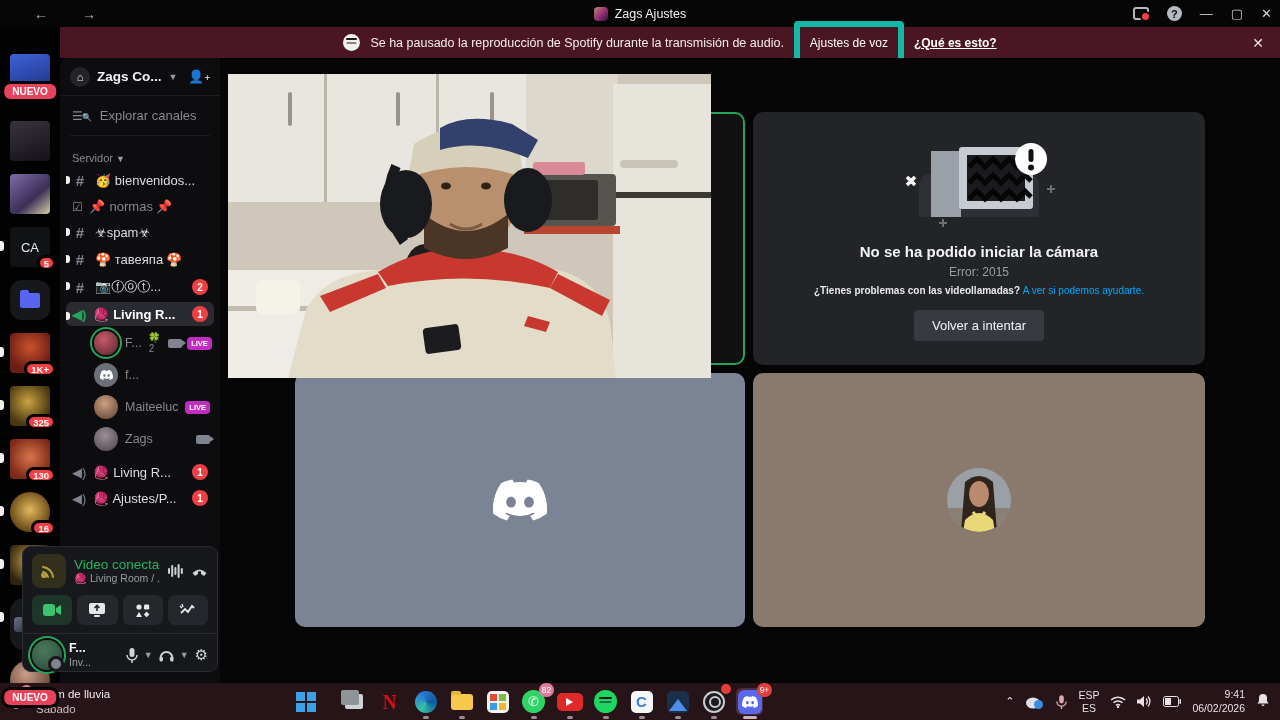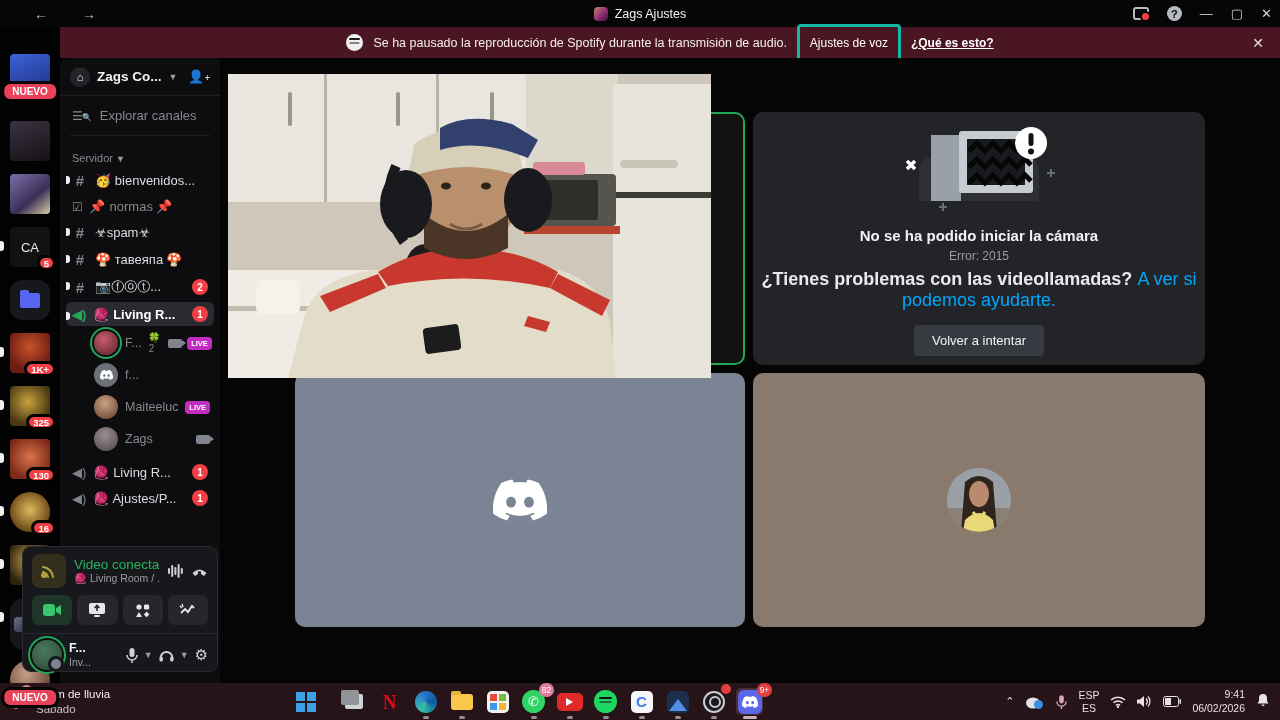--- a/index.html
+++ b/index.html
@@ -15,21 +15,21 @@
   .tb-right { position:absolute; right:8px; top:0; height:27px; display:flex; align-items:center; gap:18px; color:#b5bac1; }
   .winbtn { font-size:13px; color:#cfd2d6; }
   .device-ico { position:relative; width:16px; height:13px; border:2px solid #b5bac1; border-radius:3px; }
   .device-ico::after { content:""; position:absolute; right:-4px; bottom:-4px; width:7px; height:7px; border-radius:50%; background:#f23f43; border:2px solid #060607; }
   .help-ico { width:15px; height:15px; border-radius:50%; background:#b5bac1; color:#060607; font-size:11px; font-weight:bold; display:flex; align-items:center; justify-content:center; }
 
   
   .banner { left:60px; top:27px; width:1220px; height:31px; background:#4a1623; display:flex; align-items:center; justify-content:center; gap:10px; font-size:12.5px; color:#f5edee; }
   .spotify-ico { width:17px; height:17px; border-radius:50%; background:#f0f0f0; position:relative; flex:0 0 auto; }
   .spotify-ico::before { content:""; position:absolute; left:3px; top:4px; width:11px; height:2px; background:#1a1a1a; border-radius:2px; box-shadow:0 4px 0 -0.5px #1a1a1a, 0 8px 0 -1px #1a1a1a; }
-  .banner-btn { border:3px solid #14b8a6; border-radius:4px; padding:9px 10px; font-size:12px; color:#fff; background:transparent; }
+  .banner-btn { border:6px solid #14b8a6; border-radius:4px; padding:9px 10px; font-size:12px; color:#fff; background:transparent; }
   .banner-link { color:#fff; text-decoration:underline; font-size:12px; font-weight:bold; }
   .banner-close { position:absolute; right:16px; color:#e8dfe1; font-size:14px; }
 
   
   .rail { left:0; top:27px; width:60px; height:656px; background:#020203; }
   .rail-item { position:relative; width:40px; height:40px; margin:13px auto 8px auto; border-radius:12px; }
   .rail-item .img { width:40px; height:40px; border-radius:4px; }
   .badge { position:absolute; right:-6px; bottom:-4px; min-width:18px; height:16px; padding:0 4px; border-radius:9px; background:#f23f43; border:3px solid #020203; color:#fff; font-size:9.5px; font-weight:bold; display:flex; align-items:center; justify-content:center; z-index:3; }
   .pill { position:absolute; left:50%; transform:translateX(-50%); bottom:-8px; background:#e8415a; color:#fff; font-size:10px; font-weight:bold; padding:2px 8px; border-radius:9px; border:3px solid #020203; z-index:4; }
   .pip { position:absolute; left:-10px; top:14px; width:4px; height:10px; border-radius:0 3px 3px 0; background:#f0f0f0; }
@@ -80,21 +80,21 @@
   .vp-user-icons { margin-left:auto; display:flex; align-items:center; gap:6px; color:#b5bac1; }
 
   
   .main-bg { left:220px; top:58px; width:1060px; height:625px; background:#050506; }
   .tile { position:absolute; border-radius:10px; }
   .tile-speaking { left:295px; top:112px; width:450px; height:253px; border:2px solid #23a55a; background:#111; z-index:1; }
   .video-feed { left:228px; top:74px; width:483px; height:304px; z-index:2; overflow:hidden; background:#c9c2b4; }
   .tile-error { left:753px; top:112px; width:452px; height:253px; background:#232428; z-index:1; display:flex; flex-direction:column; align-items:center; justify-content:center; text-align:center; }
   .err-title { color:#f2f3f5; font-weight:bold; font-size:15px; margin-top:10px; }
   .err-code { color:#9a9ca1; font-size:12px; margin-top:5px; }
-  .err-q { color:#e8e9eb; font-size:18px; font-weight:bold; margin-top:6px; }
+  .err-q { color:#e8e9eb; font-size:10px; font-weight:bold; margin-top:6px; }
   .err-link { color:#00a8fc; font-weight:normal; }
   .err-btn { margin-top:14px; background:#383a41; color:#f2f3f5; font-size:13px; padding:8px 18px; border-radius:4px; border:none; }
   .tile-empty { left:295px; top:373px; width:450px; height:254px; background:#7b8494; display:flex; align-items:center; justify-content:center; }
   .tile-avatar { left:753px; top:373px; width:452px; height:254px; background:#8a796d; display:flex; align-items:center; justify-content:center; }
 
   
   .taskbar { left:0; top:683px; width:1280px; height:37px; background:#261419; display:flex; align-items:center; }
   .weather { display:flex; align-items:center; gap:8px; padding-left:8px; width:290px; }
   .weather-txts { font-size:11.5px; color:#f0eced; line-height:1.25; }
   .weather-sub { color:#c9bfc2; }

